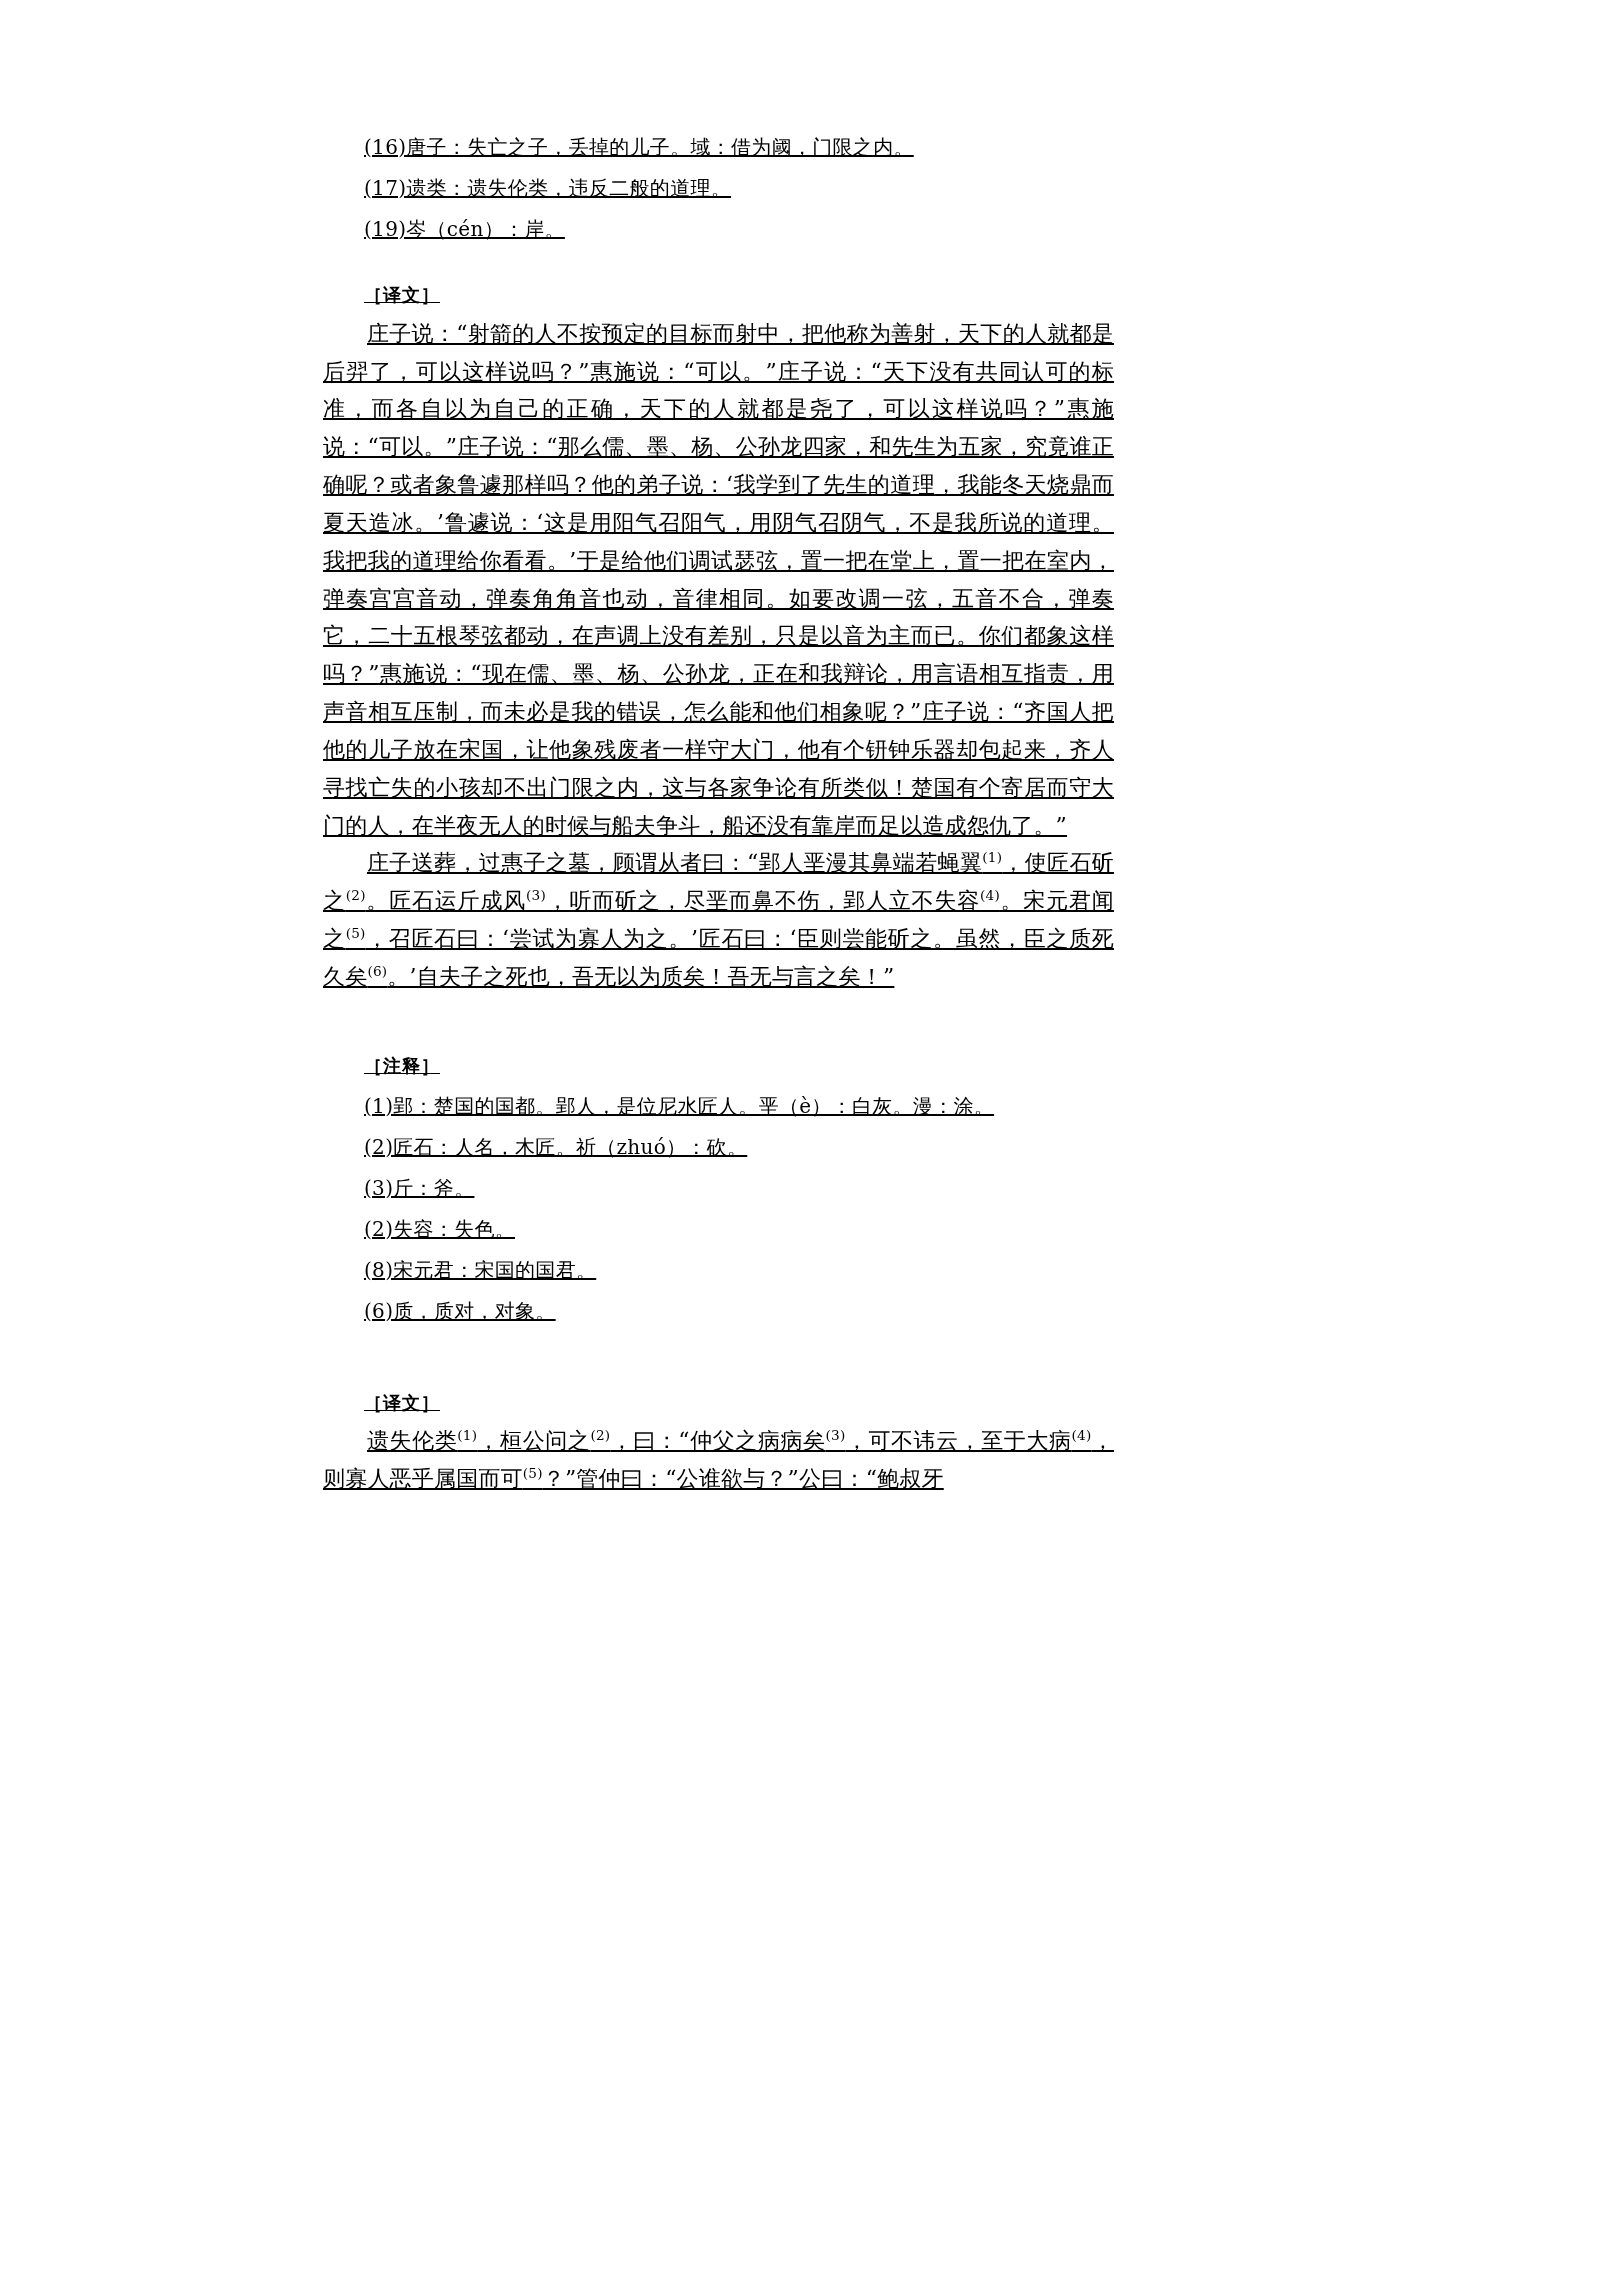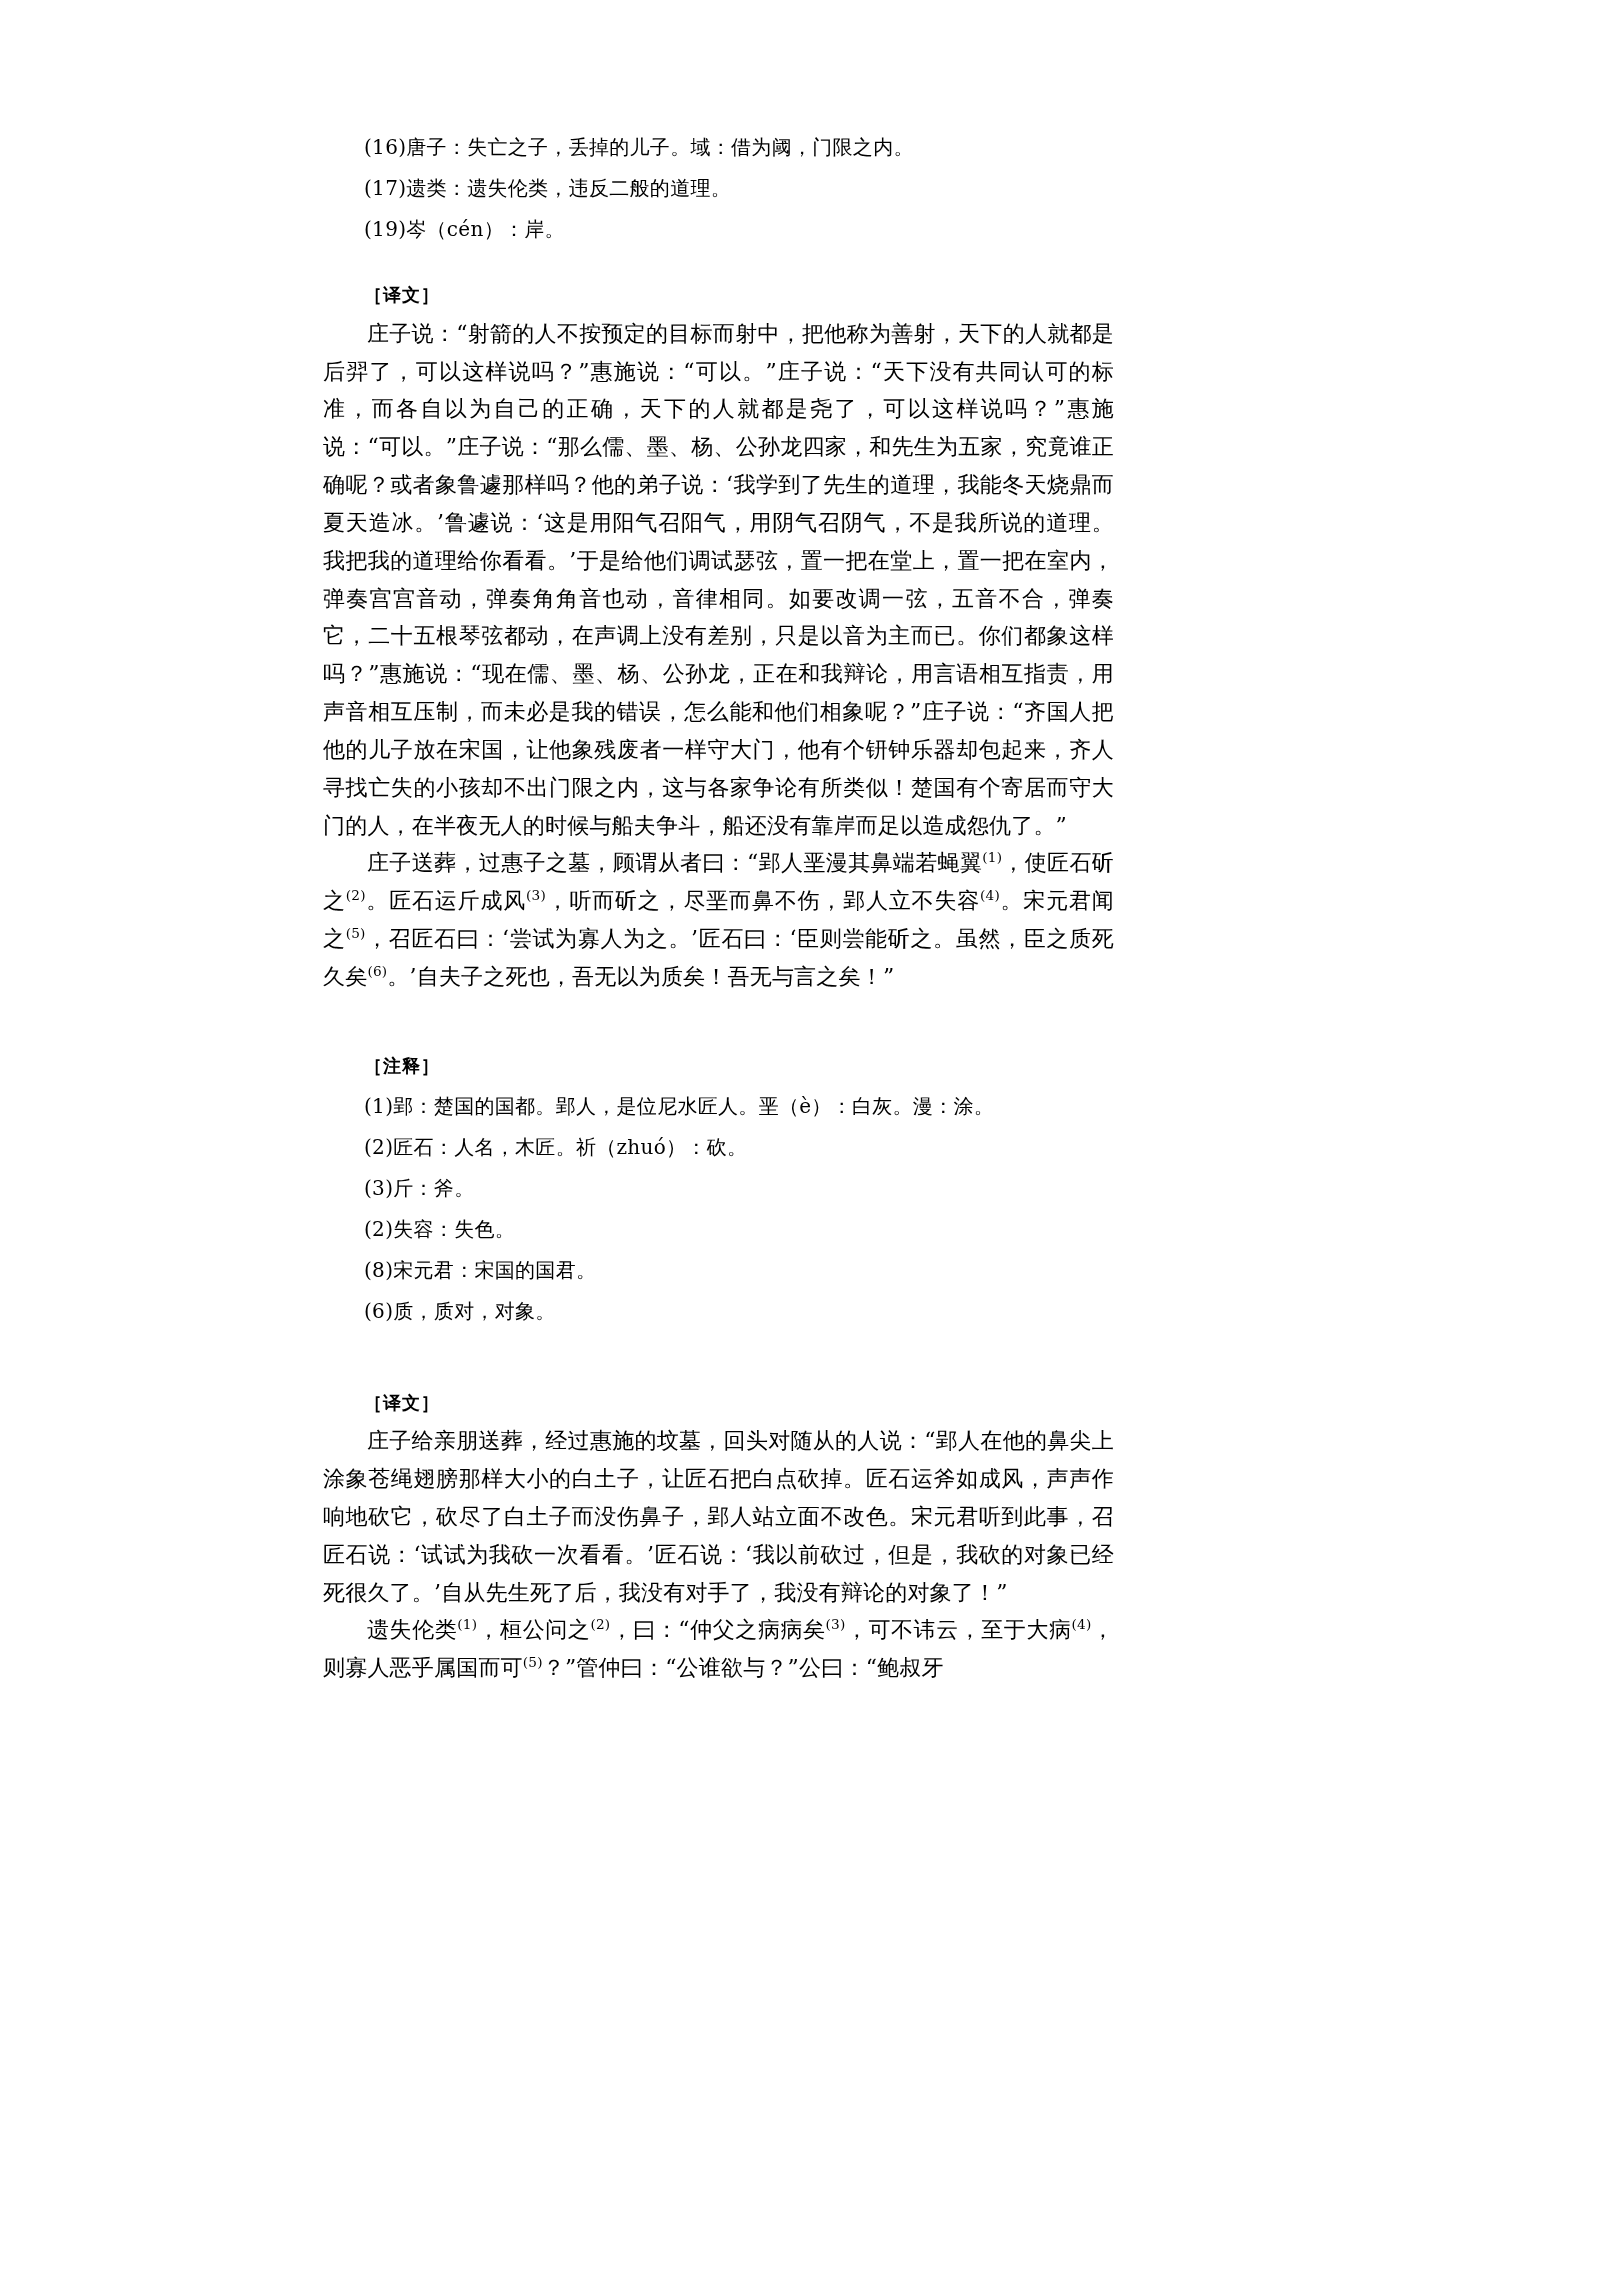--- a/index.html
+++ b/index.html
@@ -12,20 +12,21 @@
     min-height: 2292px;
     font-family: "DejaVu Serif", "Liberation Serif", serif;
     color: #000000;
   }
   .page {
     position: relative;
     width: 1320px;
     min-height: 2292px;
     box-sizing: border-box;
     padding: 127px 206px 90px 323px;
+    text-decoration: underline;
   }
   .notes-block {
     margin: 0 0 0 0;
   }
   .note-line {
     font-size: 20px;
     line-height: 2.05;
     letter-spacing: 0.3px;
     white-space: nowrap;
   }
@@ -86,20 +87,19 @@
     <div class="note-line">(3)斤：斧。</div>
     <div class="note-line">(2)失容：失色。</div>
     <div class="note-line">(8)宋元君：宋国的国君。</div>
     <div class="note-line">(6)质，质对，对象。</div>
   </div>
 
   <div class="gap-md"></div>
 
   <div class="section-head">［译文］</div>
 
-  <p class="body-para">庄子给亲朋送葬，经过惠施的坟墓，回头对随从的人说：“郢人在他的鼻尖上涂象苍绳翅膀那样大小的白土子，让匠石把白点砍掉。匠石运斧如成风，声声作响地砍它，砍尽了白土子而没伤鼻子，郢人站立面不改色。宋元君听到此事，召匠石说：‘试试为我砍一次看看。’匠石说：‘我以前砍过，但是，我砍的对象已经死很久了。’自从先生死了后，我没有对手了，我没有辩论的对象了！”</p>
 
   <p class="body-para">
     <span>遗失伦类</span><sup>(1)</sup><span>，桓公问之</span><sup>(2)</sup><span>，曰：“仲父之病病矣</span><sup>(3)</sup><span>，可不讳云，至于大病</span><sup>(4)</sup><span>，则寡人恶乎属国而可</span><sup>(5)</sup><span>？”管仲曰：“公谁欲与？”公曰：“鲍叔牙</span>
   </p>
 
 </div>
 
 
 </body></html>

